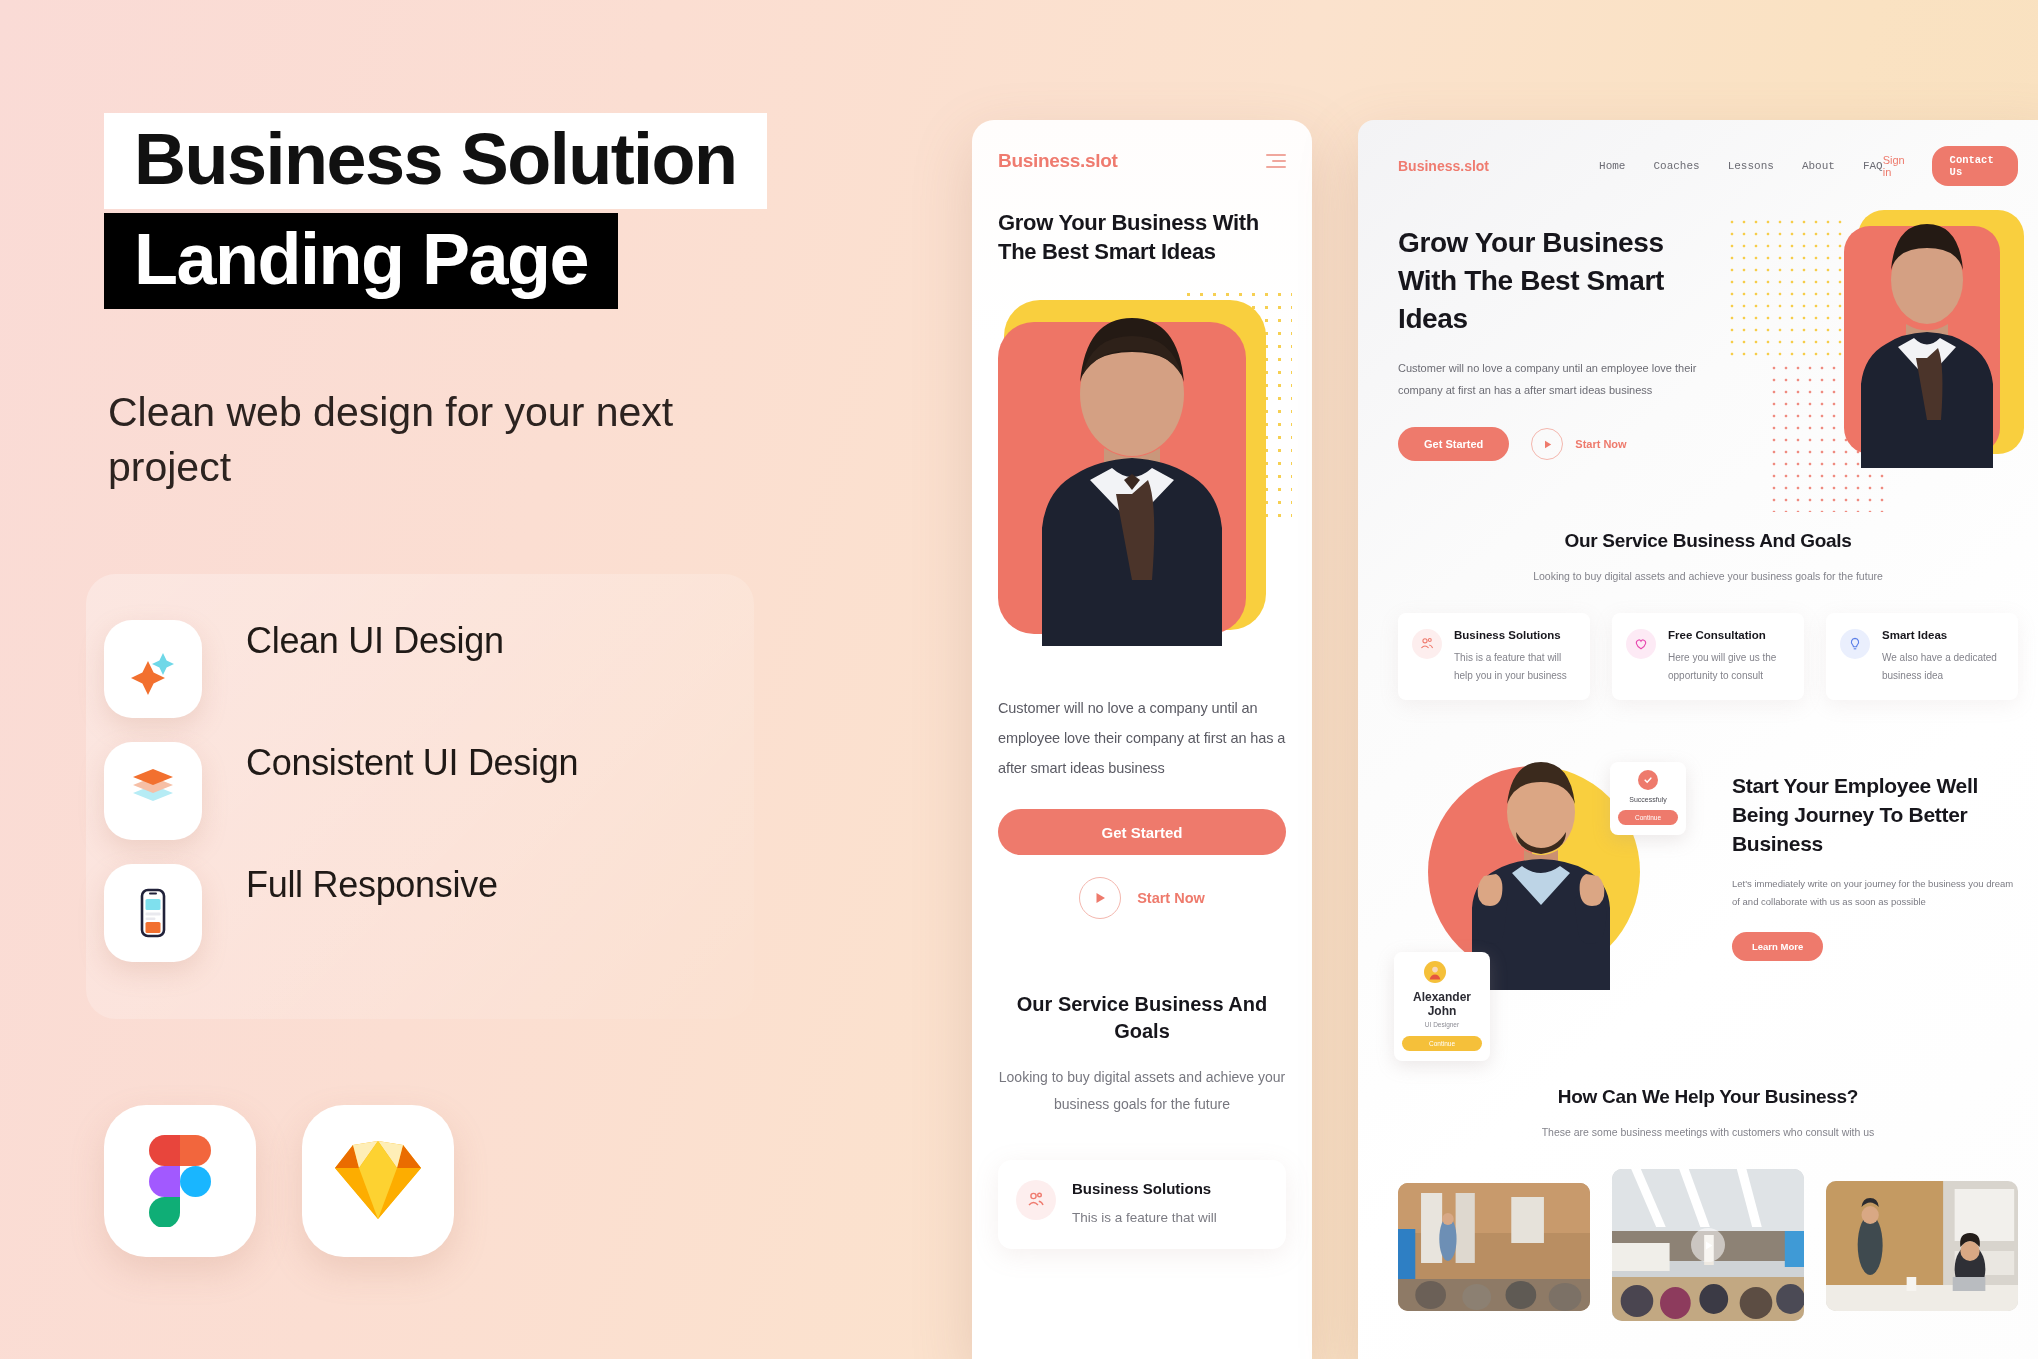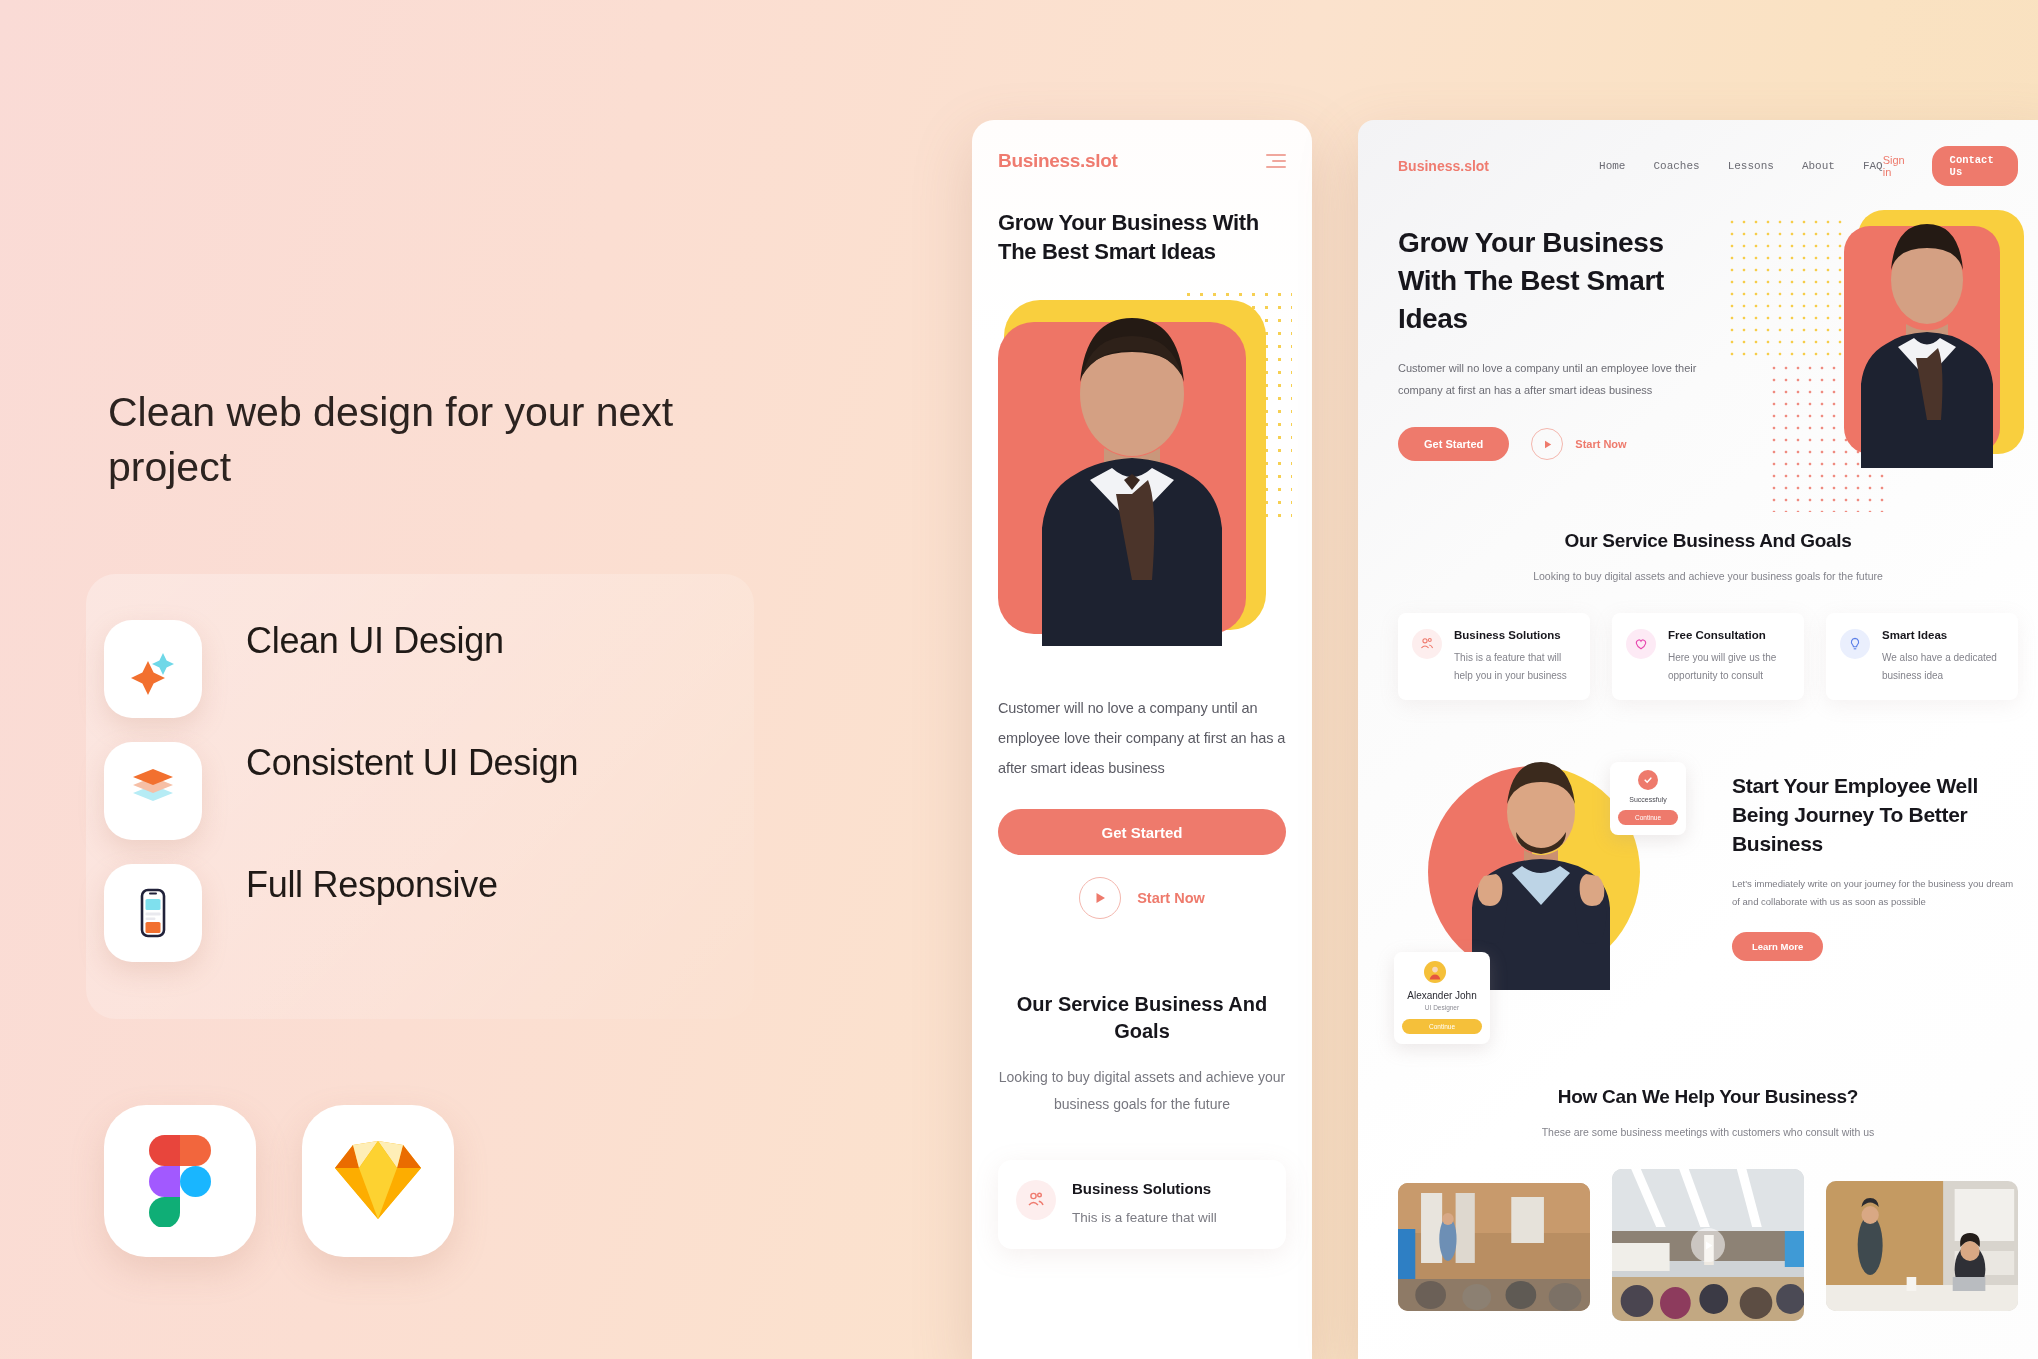--- a/index.html
+++ b/index.html
@@ -138,21 +138,21 @@
   .badge-success { position:absolute; left:212px; top:6px; width:76px; background:#fff; border-radius:8px;
                    box-shadow:0 5px 18px rgba(170,150,150,0.22); padding:8px 8px 10px 8px; text-align:center; }
   .badge-check { width:20px; height:20px; border-radius:50%; background:#ee7a6c; margin:0 auto;
                  display:flex; align-items:center; justify-content:center; }
   .badge-success .bs-label { margin-top:6px; font-size:7px; color:#4a4a52; }
   .badge-success .bs-btn { margin-top:7px; background:#ee7a6c; color:#fff; font-size:6.5px; border-radius:8px; padding:4px 0; }
   .badge-user { position:absolute; left:-4px; top:196px; width:96px; background:#fff; border-radius:8px;
                 box-shadow:0 5px 18px rgba(170,150,150,0.22); padding:9px 8px 10px 8px; }
   .bu-av { width:22px; height:22px; border-radius:50%; background:#f5c03a; display:flex; align-items:center; justify-content:center;
            font-size:10px; margin-left:22px; }
-  .bu-name { margin-top:7px; font-size:10px; font-weight:normal; color:#2b2b33; text-align:center; }
+  .bu-name { margin-top:7px; font-size:12px; font-weight:bold; color:#2b2b33; text-align:center; }
   .bu-role { margin-top:3px; font-size:6.5px; color:#8c8c94; text-align:center; }
   .bu-btn { margin-top:8px; background:#f5c03a; color:#fff; font-size:6.5px; border-radius:8px; padding:4px 0; text-align:center; }
   .d-emp-right { padding-top:16px; }
   .d-emp-title { font-size:21px; font-weight:bold; color:#17161c; line-height:1.38; letter-spacing:-0.3px; }
   .d-emp-text { margin-top:16px; width:290px; font-size:9.5px; color:#7b7b83; line-height:1.95; }
   .d-emp-btn { margin-top:20px; display:inline-block; background:#ee7a6c; color:#fff; font-size:9.5px;
                font-weight:bold; padding:9px 20px; border-radius:16px; }
 
   .d-sec4 { margin-top:50px; padding:0 40px; }
   .d-gallery { margin-top:26px; display:flex; gap:22px; align-items:flex-start; }
@@ -163,20 +163,28 @@
   .g-play { position:absolute; left:50%; top:50%; transform:translate(-50%,-50%);
             width:34px; height:34px; border-radius:50%; background:rgba(255,255,255,0.55);
             display:flex; align-items:center; justify-content:center; }
   svg { display:block; }
 </style>
 </head>
 <body>
 
 <div class="left">
 
+  <div class="title-wrap">
+    <div class="title-band band-1">
+      <span>Business Solution</span>
+    </div>
+    <div class="title-band band-2">
+      <span>Landing Page</span>
+    </div>
+  </div>
 
   <div class="subtitle">Clean web design for your next project</div>
 
   <div class="feature-card"></div>
 
   <div class="feature-list">
 
     <div class="feature-row">
       <div class="feat-icon">
         <svg width="56" height="56" viewBox="0 0 56 56">

